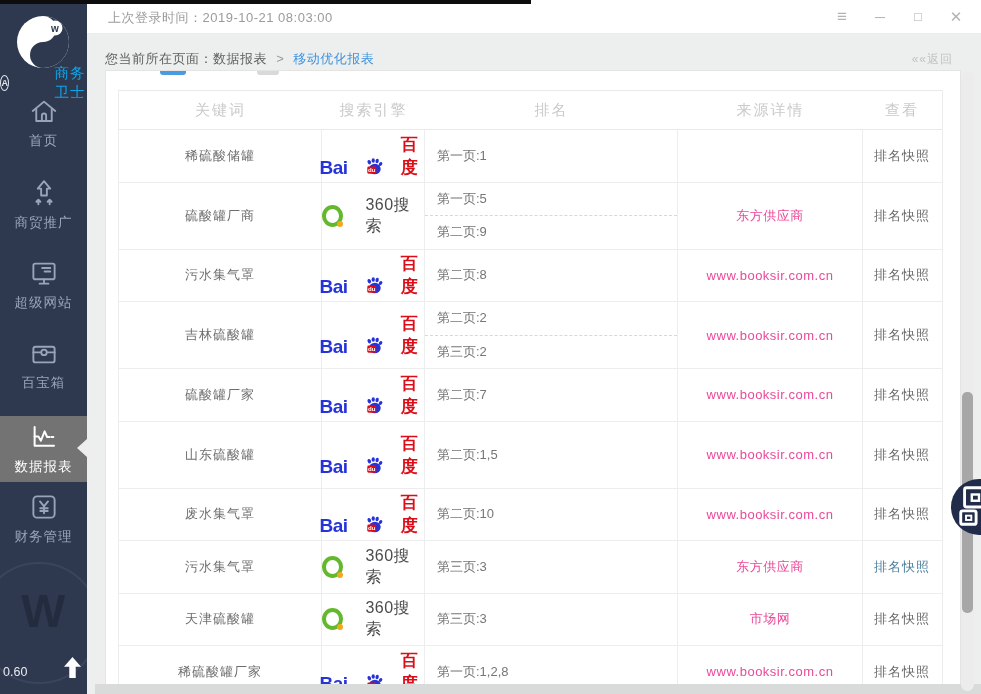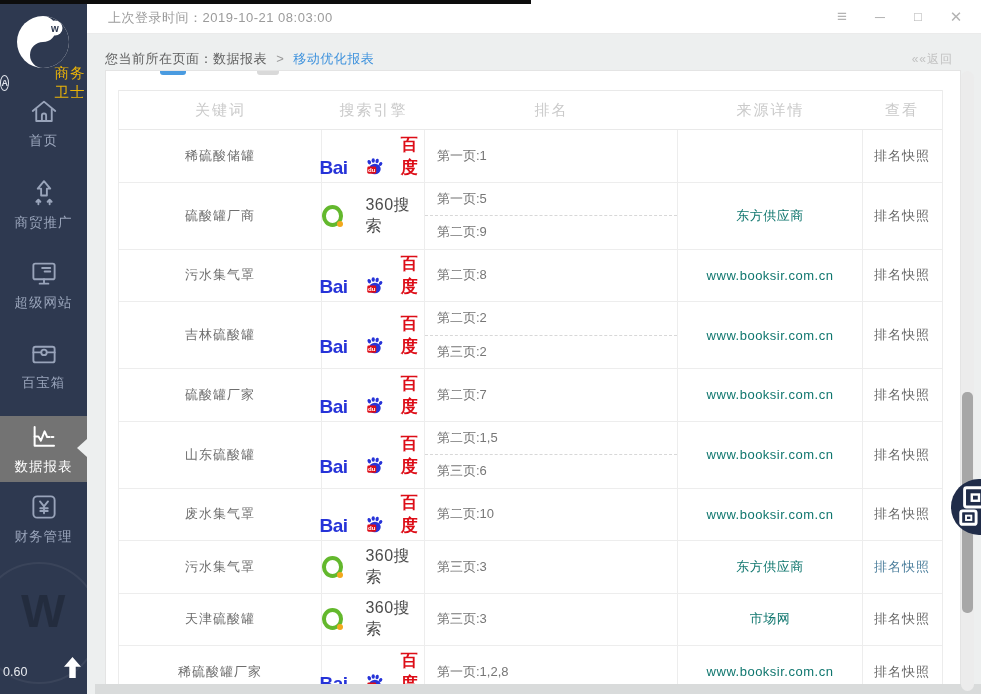--- a/index.html
+++ b/index.html
@@ -20,21 +20,21 @@
   .win-btn.min{font-size:14px;}
   .win-btn.max{font-size:13px;}
   .win-btn.close{font-size:15px;}
 
   
   .sidebar{position:absolute;left:0;top:0;width:87px;height:694px;background:#2e3950;z-index:30;overflow:hidden;}
   .logo{position:absolute;left:15px;top:14px;width:56px;height:56px;}
   .brand{position:absolute;left:0;top:64px;width:87px;display:flex;align-items:center;justify-content:center;gap:4px;}
   .brand-badge{width:14px;height:14px;border:1.2px solid #dfe3ea;border-radius:50%;color:#dfe3ea;
                font-size:9px;font-weight:bold;display:flex;align-items:center;justify-content:center;}
-  .brand-name{color:#eab308;font-size:14.5px;letter-spacing:1px;margin-left:41px;}
+  .brand-name{color:#0ea5e9;font-size:14.5px;letter-spacing:1px;margin-left:41px;}
   .menu-item{position:absolute;left:0;width:87px;display:flex;flex-direction:column;align-items:center;color:#99a4ba;}
   .menu-item .mi-icon{width:30px;height:30px;}
   .menu-item .mi-label{margin-top:6px;font-size:13.5px;letter-spacing:1px;}
   .menu-item.active{background:#737373;height:66px;justify-content:center;color:#ffffff;}
   .menu-arrow{position:absolute;right:0;top:23px;width:0;height:0;border-top:9px solid transparent;
               border-bottom:9px solid transparent;border-right:10px solid #edefef;}
   .wm-circle{position:absolute;left:-22px;top:562px;width:118px;height:118px;border-radius:50%;
              border:2px solid rgba(255,255,255,0.06);}
   .watermark{position:absolute;left:21px;top:583px;font-size:47px;font-weight:bold;color:rgba(0,0,0,0.22);}
   .version{position:absolute;left:3px;top:665px;color:#e8ebf0;font-size:12.5px;}
@@ -59,21 +59,21 @@
   .th{display:flex;align-items:center;justify-content:center;font-size:15px;color:#cacaca;letter-spacing:2px;}
   .trow{display:flex;height:51.5px;border-bottom:1px solid #ededed;}
   .trow.tall{height:66px;}
   .td{display:flex;align-items:center;justify-content:center;border-right:1px solid #ededed;box-sizing:border-box;}
   .td:last-child{border-right:none;}
   .c0{width:203px;}.c1{width:103px;}.c2{width:253px;}.c3{width:185px;}.c4{width:78px;}
   .kw{font-size:13px;color:#6e6e6e;letter-spacing:1px;}
   .rank-cell{flex-direction:column;align-items:stretch;justify-content:center;}
   .rank-line{display:flex;align-items:center;padding-left:12px;font-size:13px;color:#767676;flex:1;}
   .rank-line + .rank-line{border-top:1px dashed #d8d8d8;}
-  .src{font-size:13px;color:#0f766e;letter-spacing:.5px;}
+  .src{font-size:13px;color:#ec4899;letter-spacing:.5px;}
   .view-link{font-size:13px;color:#686868;letter-spacing:1px;cursor:pointer;}
   .view-link.hl{color:#4a7d9b;}
 
   
   .logo-baidu{display:flex;align-items:flex-end;gap:17px;}
   .logo-baidu .bai{font-size:19px;font-weight:bold;color:#2633d8;letter-spacing:-.5px;}
   .logo-baidu .cn{font-size:17px;font-weight:bold;color:#dd0d17;letter-spacing:1px;}
   .logo-360{display:flex;align-items:center;gap:22px;}
   .ring{position:relative;width:14px;height:14px;border:4px solid #63b82d;border-radius:50%;}
   .ring:after{content:"";position:absolute;right:-4px;bottom:-4px;width:6px;height:6px;background:#f2a81d;border-radius:50%;}
@@ -354,21 +354,20 @@
                     <ellipse cx="13.8" cy="16" rx="8.2" ry="7.2"></ellipse>
                   </g>
                   <rect x="3.2" y="12.5" width="12.5" height="10" rx="2" fill="#dd0d17"></rect>
                   <text x="9.4" y="20.2" font-size="8.5" font-weight="bold" fill="#ffffff" text-anchor="middle" font-family="Liberation Sans, sans-serif">du</text>
                 </svg>
                 <span class="cn">百度</span>
               </div>
             </div>
             <div class="td c2 rank-cell">
               <div class="rank-line">第二页:1,5</div>
-              <div class="rank-line">第三页:6</div>
             </div>
             <div class="td c3">
               <span class="src">www.booksir.com.cn</span>
             </div>
             <div class="td c4">
               <span class="view-link">排名快照</span>
             </div>
           </div>
           <div class="trow">
             <div class="td c0">

